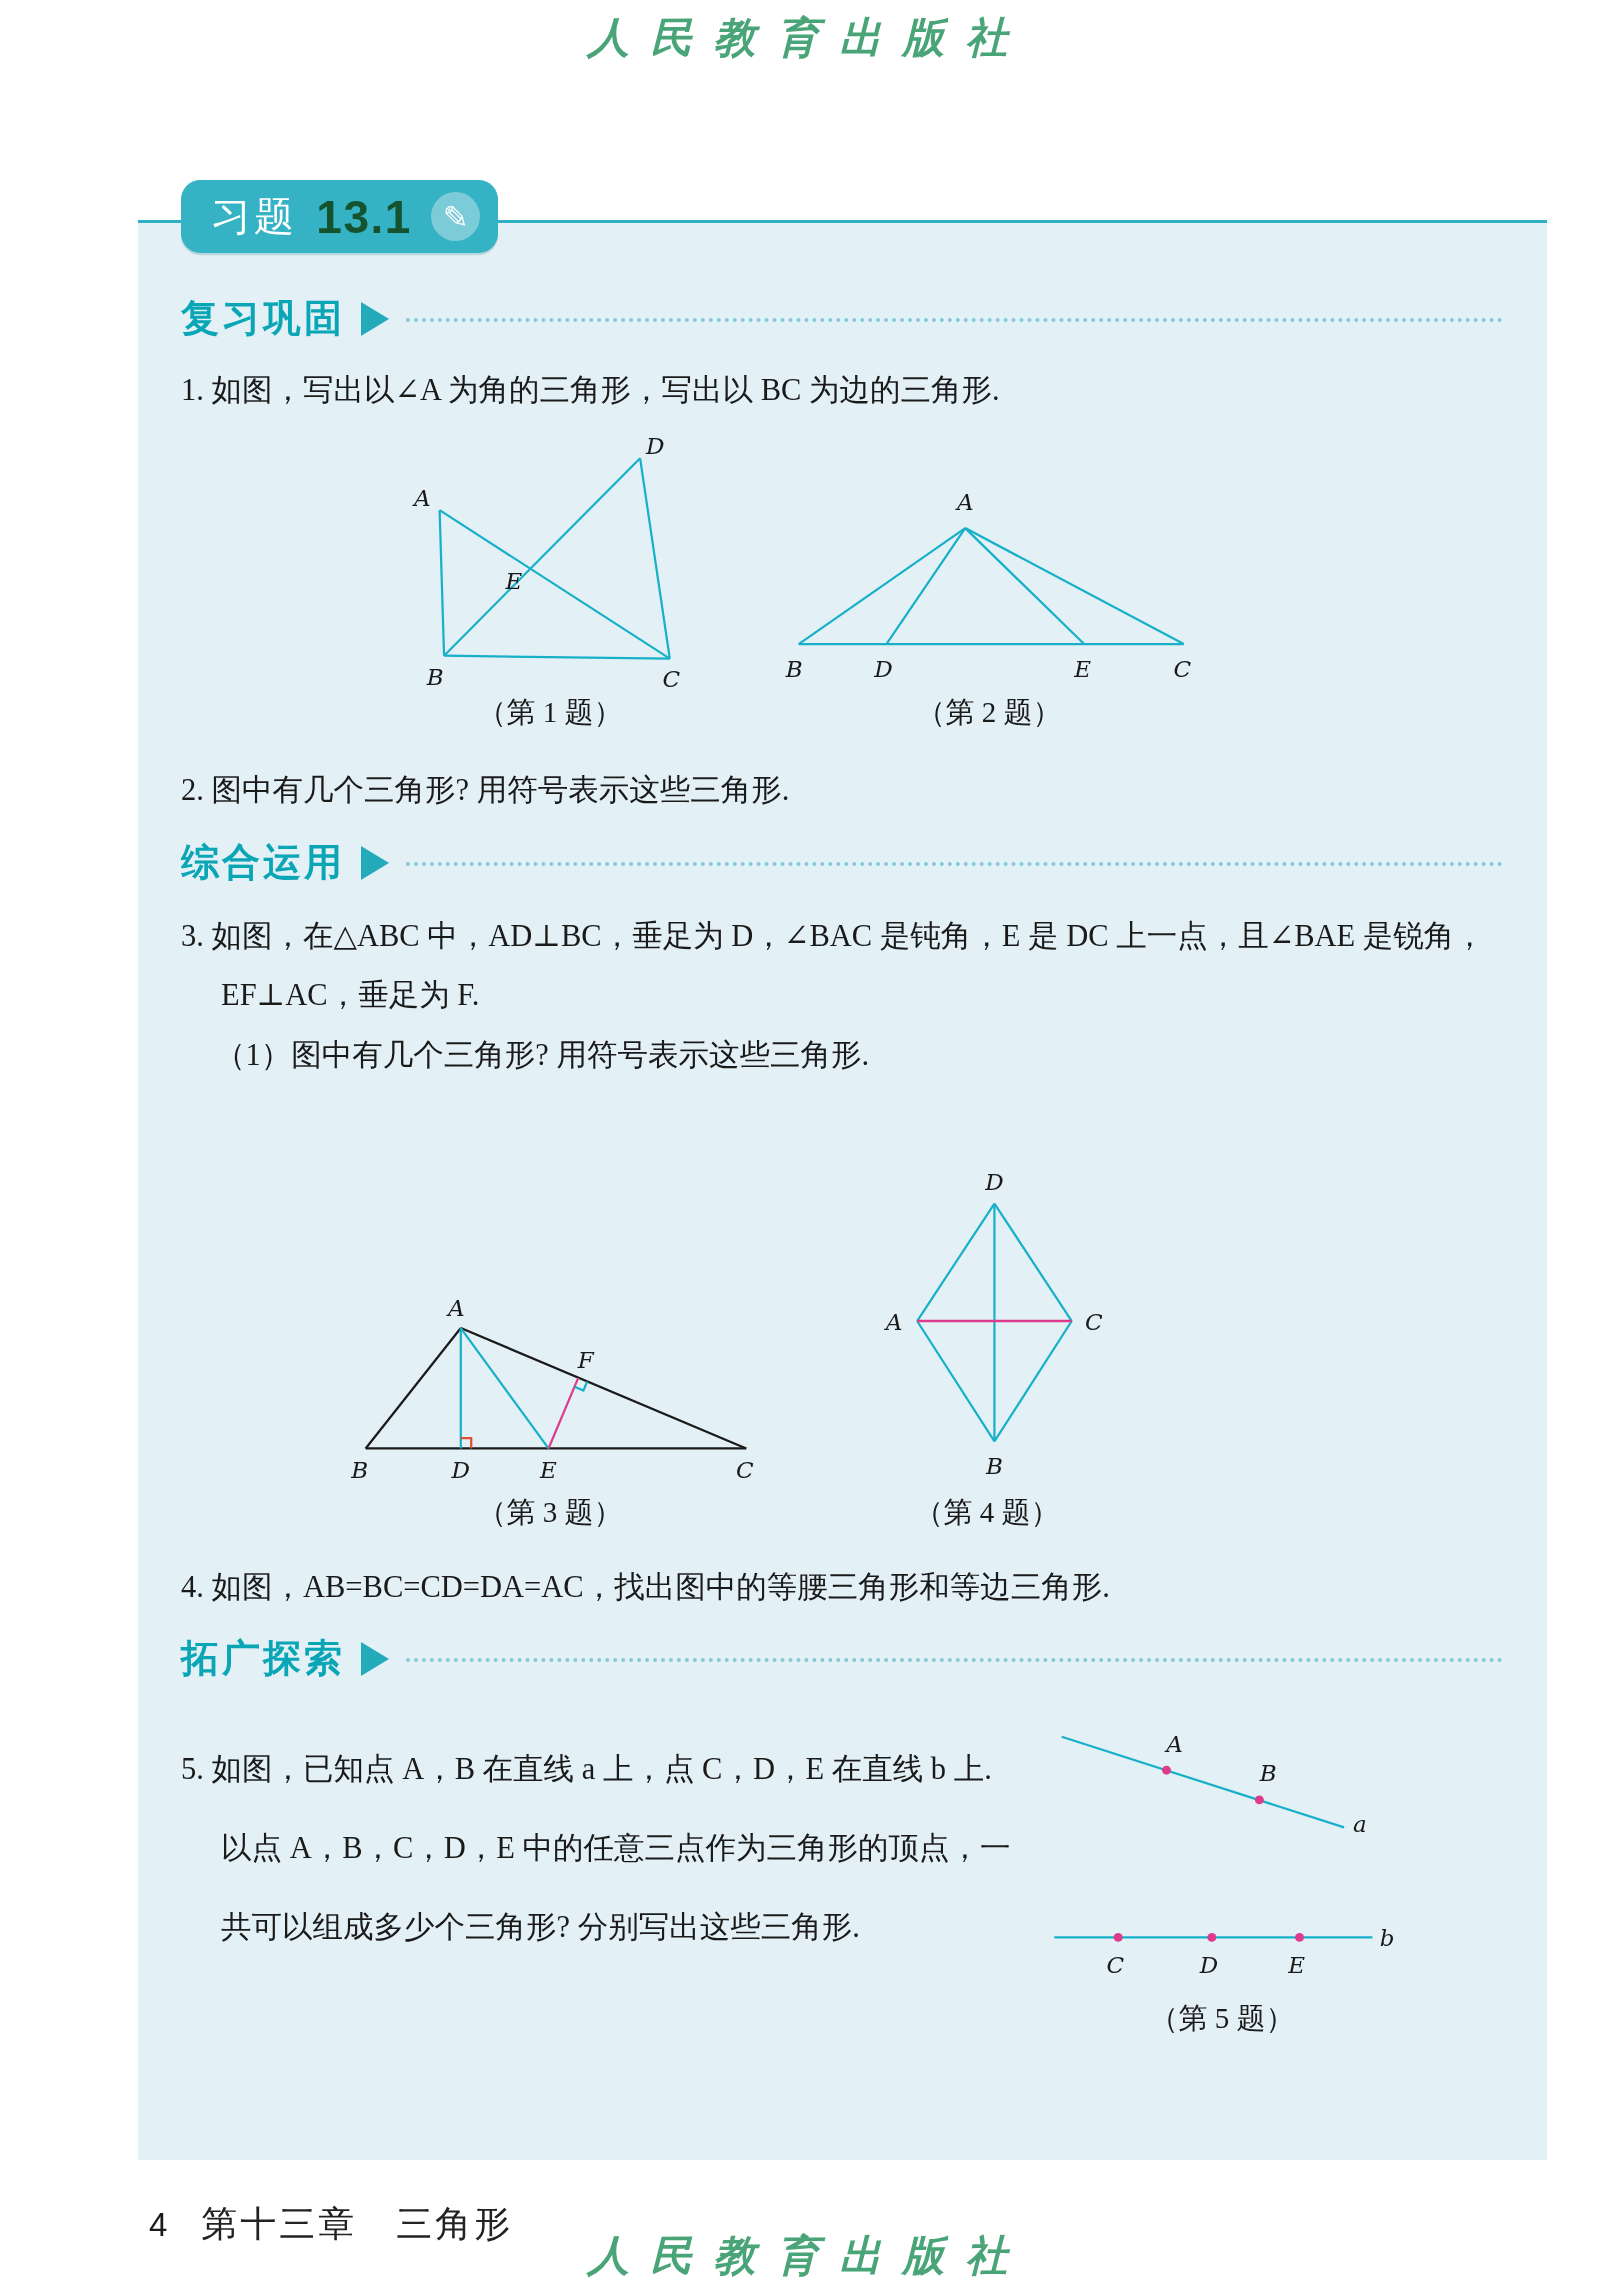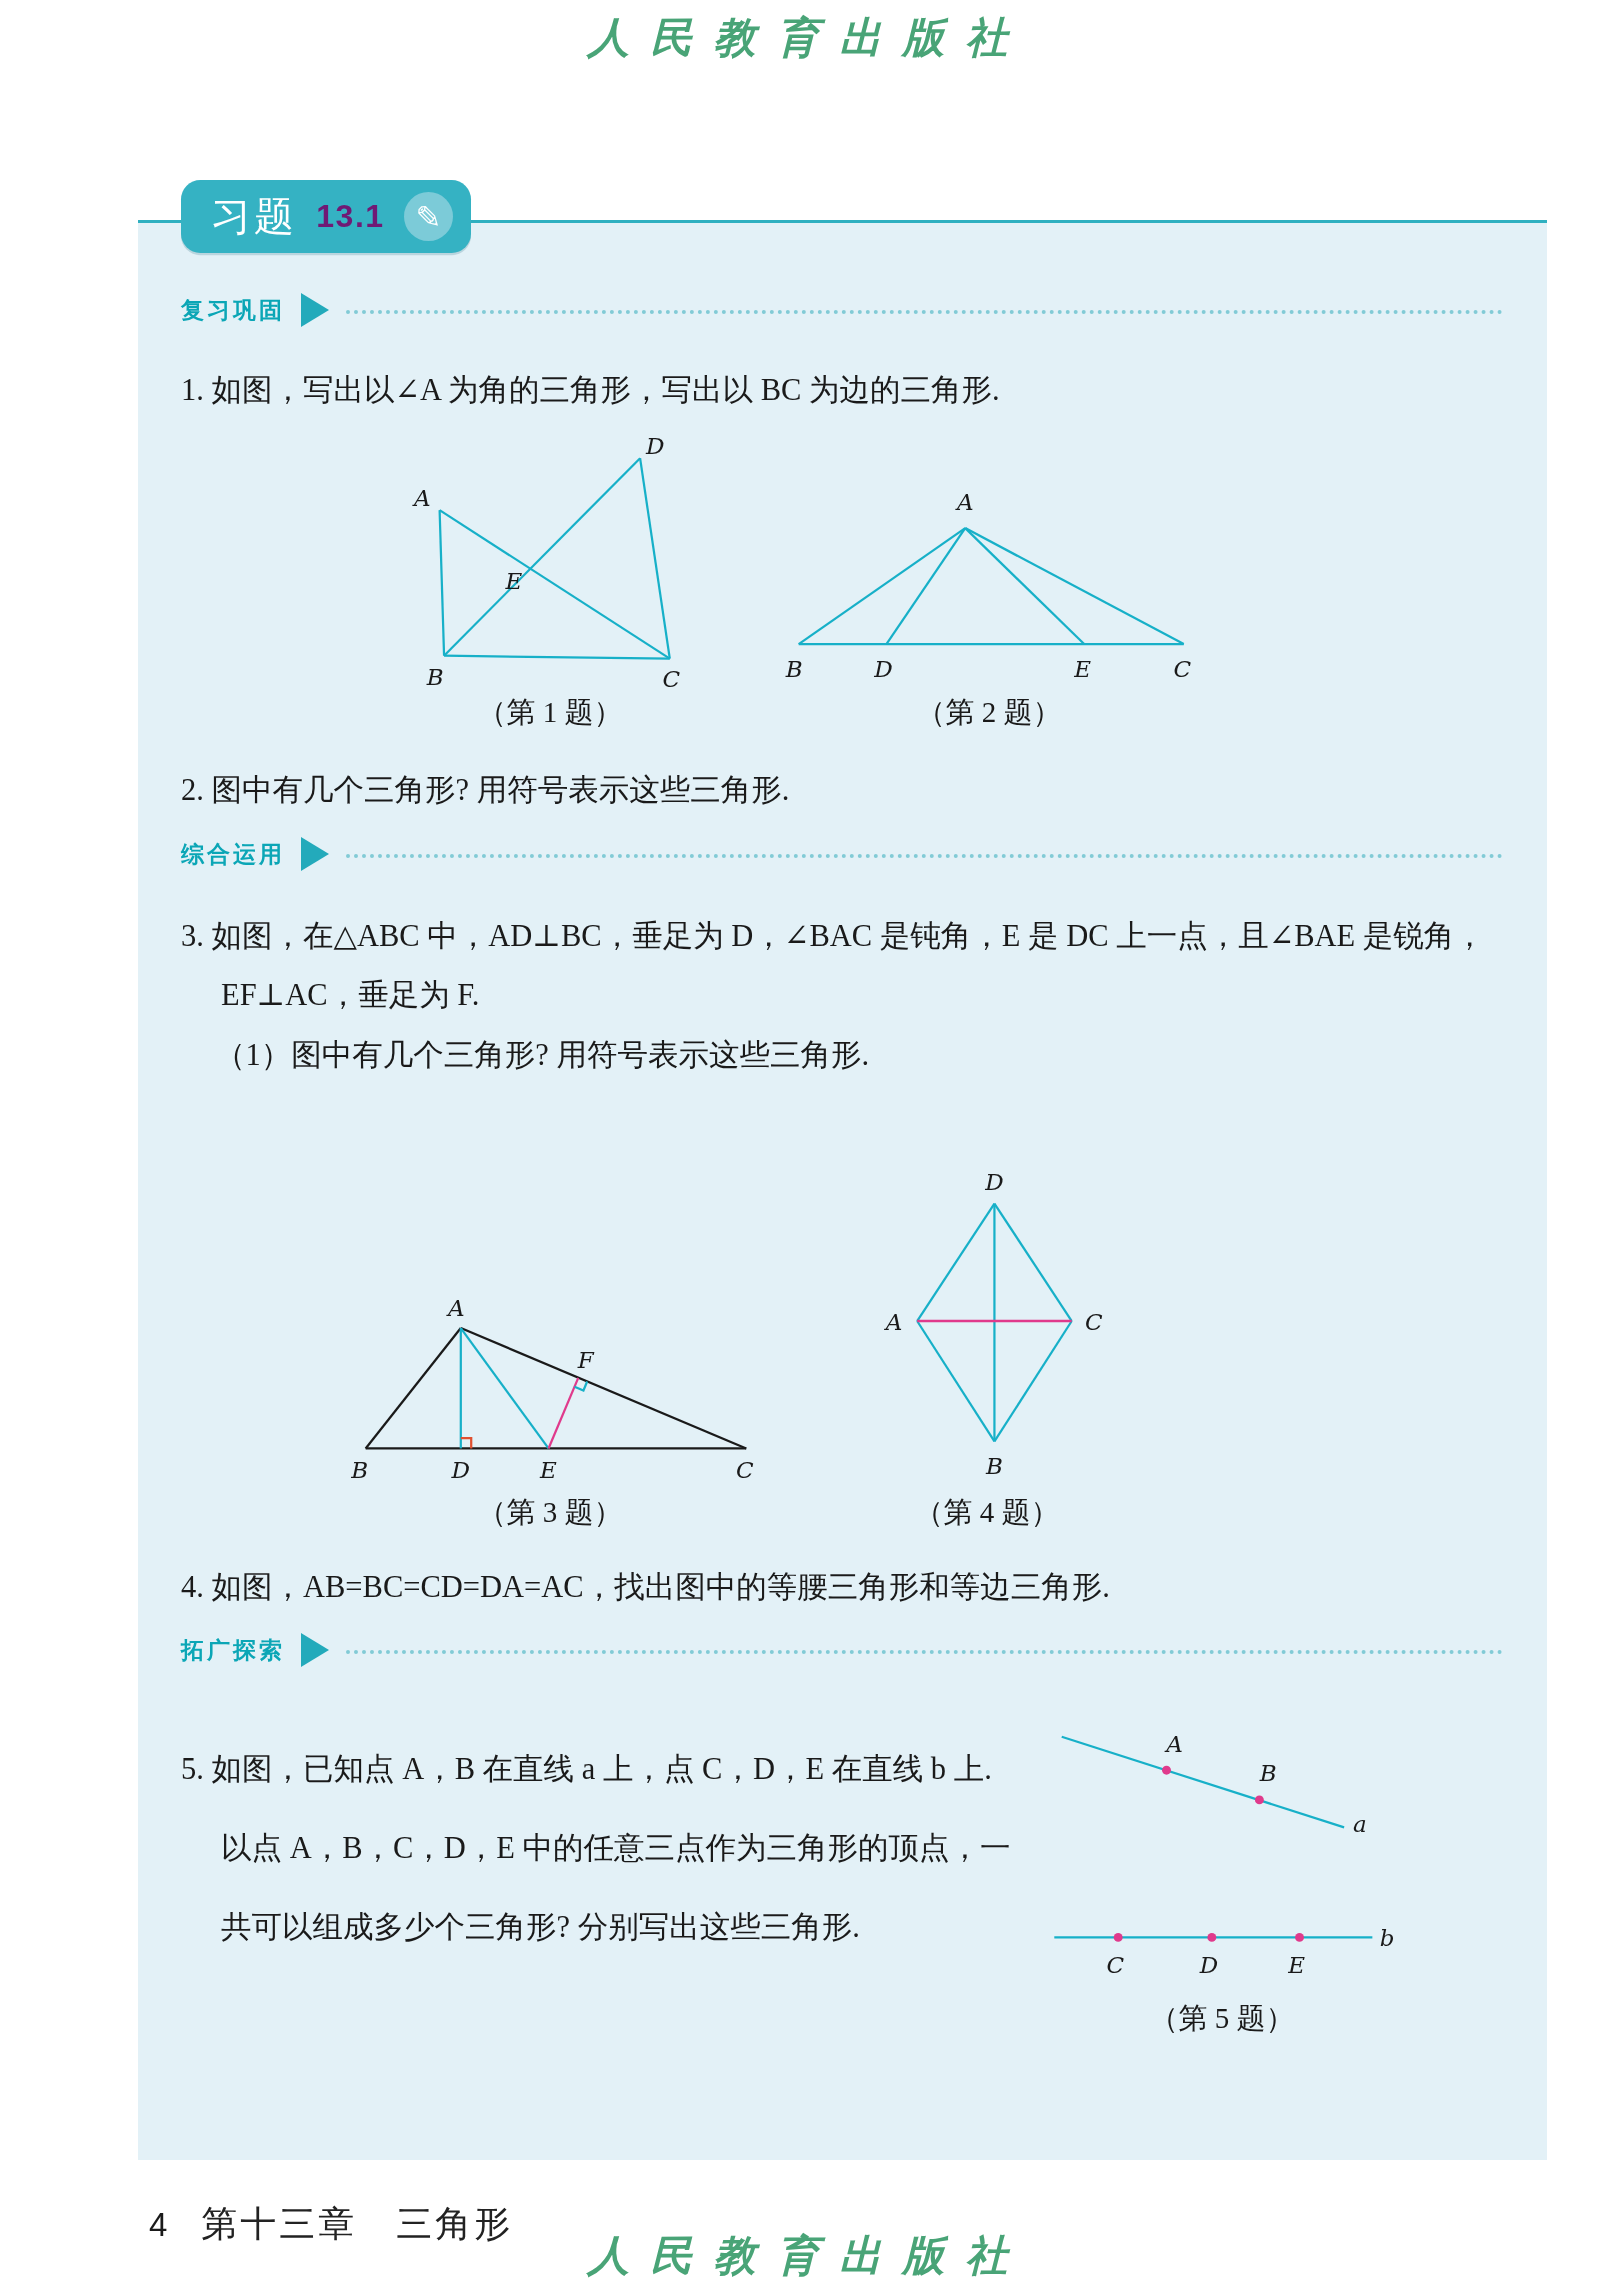--- a/index.html
+++ b/index.html
@@ -22,31 +22,31 @@
     background:#e3f1f7; border-top:3px solid #2fb0c0;
   }
 
   .badge {
     position:absolute; left:181px; top:180px; height:73px; z-index:5;
     display:flex; align-items:center; gap:19.3px;
     background:#35b2c3; border-radius:19.3px; padding:0 18px 0 30px;
     box-shadow:0 2.2px 0 rgba(0,90,110,0.18);
   }
   .badge-label { color:#ffffff; font-size:40px; font-weight:normal; font-family:"Liberation Sans","DejaVu Sans",sans-serif; letter-spacing:3px; }
-  .badge-number { color:#701a75; font-size:32px; font-weight:bold; font-family:"Liberation Sans","DejaVu Sans",sans-serif; letter-spacing:1.5px; }
+  .badge-number { color:#14532d; font-size:46px; font-weight:bold; font-family:"Liberation Sans","DejaVu Sans",sans-serif; letter-spacing:1.5px; }
   .badge-pencil {
     width:49px; height:49px; border-radius:50%; background:#7ccbd8; color:#ffffff;
     display:flex; align-items:center; justify-content:center; font-size:31px;
     font-family:"DejaVu Sans",sans-serif;
   }
 
   .section-heading { position:absolute; left:43px; width:1322px; display:flex; align-items:center; gap:16.4px; }
   .section-title {
     font-family:"Liberation Sans","DejaVu Sans",sans-serif; font-weight:bold;
-    font-size:23px; color:#0ba6b6; letter-spacing:3px; white-space:nowrap;
+    font-size:38px; color:#0ba6b6; letter-spacing:3px; white-space:nowrap;
   }
   .section-arrow { width:0; height:0; border-left:28px solid #23aabb; border-top:17px solid transparent; border-bottom:17px solid transparent; flex:none; }
   .section-dots { flex:1; height:0; border-top:4.5px dotted #82cbd6; margin-top:3px; }
 
   .prob { position:absolute; left:43px; width:1331px; font-size:30.5px; line-height:48px; }
   .hang { padding-left:40px; text-indent:-40px; }
   .lh80 { line-height:59px; }
   .lh106 { line-height:79px; }
   .sub { position:absolute; left:77px; width:1294px; font-size:30.5px; line-height:59px; }
 

